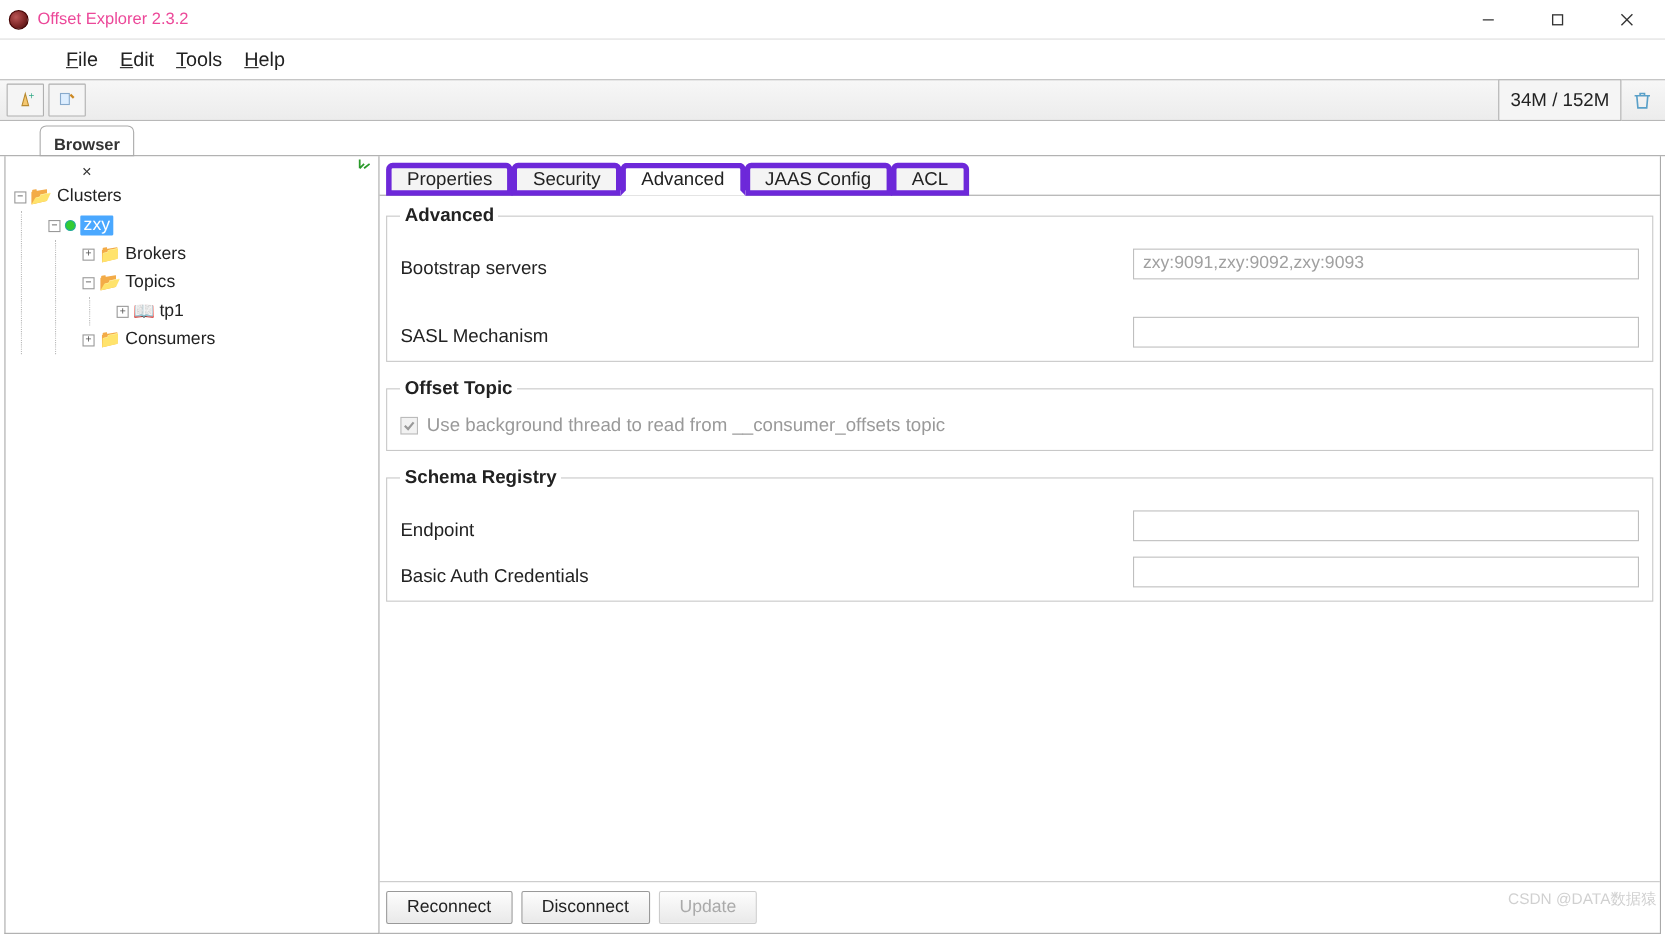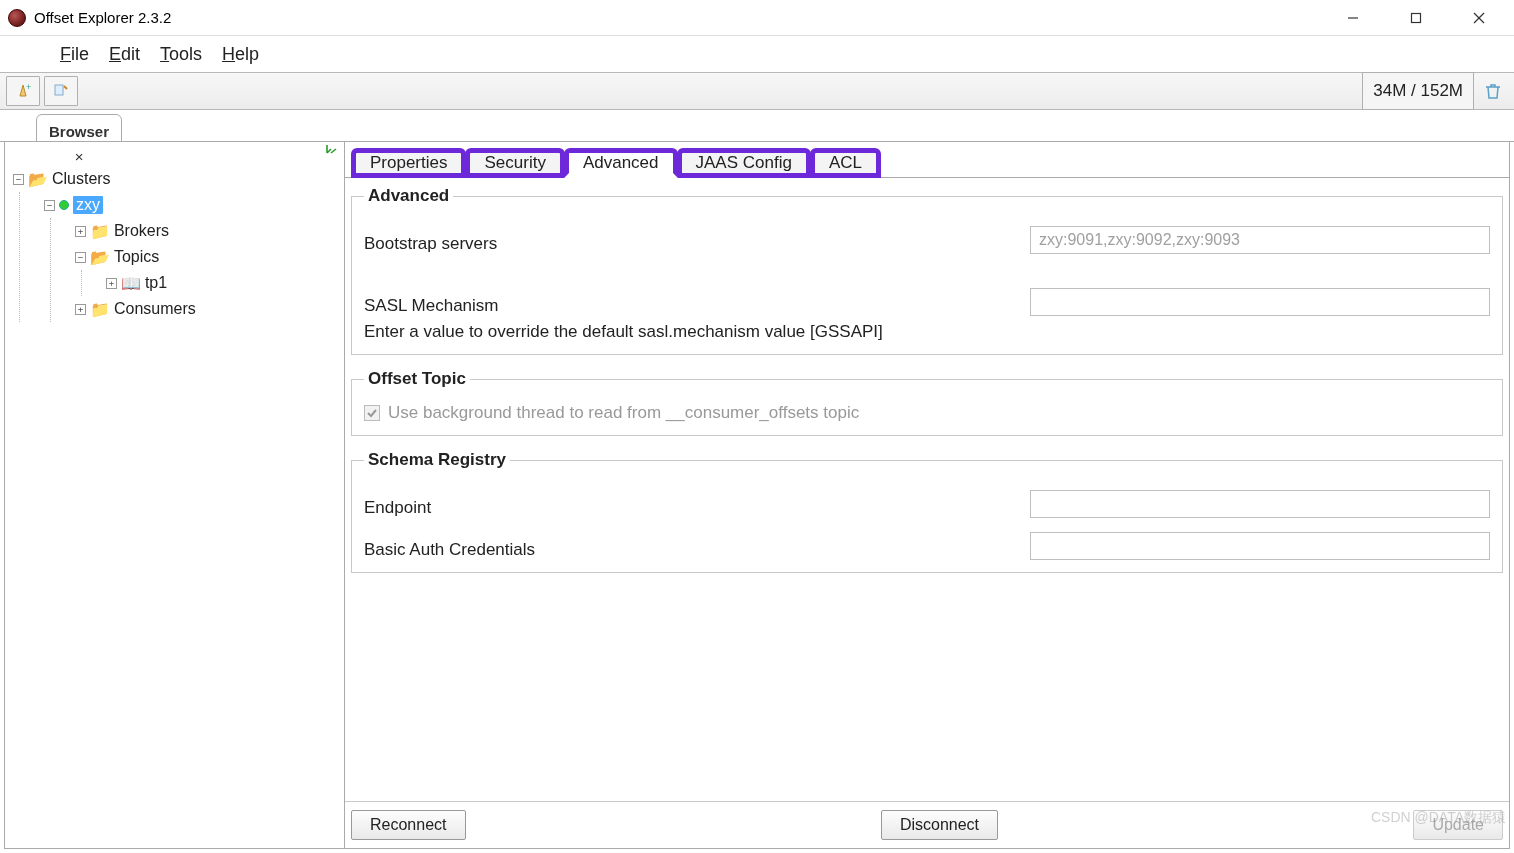--- a/index.html
+++ b/index.html
@@ -24,21 +24,21 @@
       background: #fff;
       border-bottom: 1px solid #ddd;
     }
     .titlebar .app-icon {
       width: 18px; height: 18px;
       border-radius: 50%;
       background: radial-gradient(circle at 35% 35%, #b55 0%, #722 60%, #311 100%);
       border:1px solid #400;
       margin-right: 8px;
     }
-    .titlebar .title { font-size: 15px; color:#000000;}
+    .titlebar .title { font-size: 15px; color:#ec4899;}
     .win-controls { margin-left: auto; display: flex; gap: 1px; }
     .win-btn { width: 62px; height: 28px; display: flex; align-items: center; justify-content: center; }
     .win-btn svg { stroke: #333; stroke-width: 1.2; fill: none; }
 
     
     .menubar {
       height: 36px;
       display: flex;
       align-items: center;
       gap: 20px;
@@ -224,21 +224,21 @@
     }
     .fld-input::placeholder{color:#a0a0a0;}
     .chk-row{ display:flex;align-items:center;gap:8px;}
     .chk{width:16px;height:16px;border:1px solid #bbb;background:#f2f2f2;display:inline-flex;align-items:center;justify-content:center;}
     .chk svg{stroke:#999;stroke-width:2;fill:none;}
     .chk-label{font-size:17px;color:#999;}
     
     .button-row{
       border-top:1px solid #c8c8c8;
       display:flex;
-      justify-content:space-between;
+      justify-content:flex-start;
       align-items:center;
       padding:8px 6px;
       gap:8px;
     }
     .action-btn{
       border:1px solid #999;
       background:linear-gradient(#fdfdfd,#e9e9e9);
       height:30px;
       padding:0 18px;
       font-size:16px;
@@ -404,21 +404,20 @@
         <legend>Advanced</legend>
         <div class="fld-row">
           <span class="fld-label">Bootstrap servers</span>
           <input class="fld-input" placeholder="zxy:9091,zxy:9092,zxy:9093" style="">
         </div>
         <div style="height:28px"></div>
         <div class="fld-row">
           <span class="fld-label">SASL Mechanism</span>
           <input class="fld-input" style="">
         </div>
-        <div class="fld-help">Enter a value to override the default sasl.mechanism value [GSSAPI]</div>
       </fieldset>
 
       <fieldset>
         <legend>Offset Topic</legend>
         <div class="chk-row">
           <span class="chk">
             <svg width="12" height="12">
                 <polyline points="2,6 5,9 10,3"></polyline>
               </svg>
           </span>

